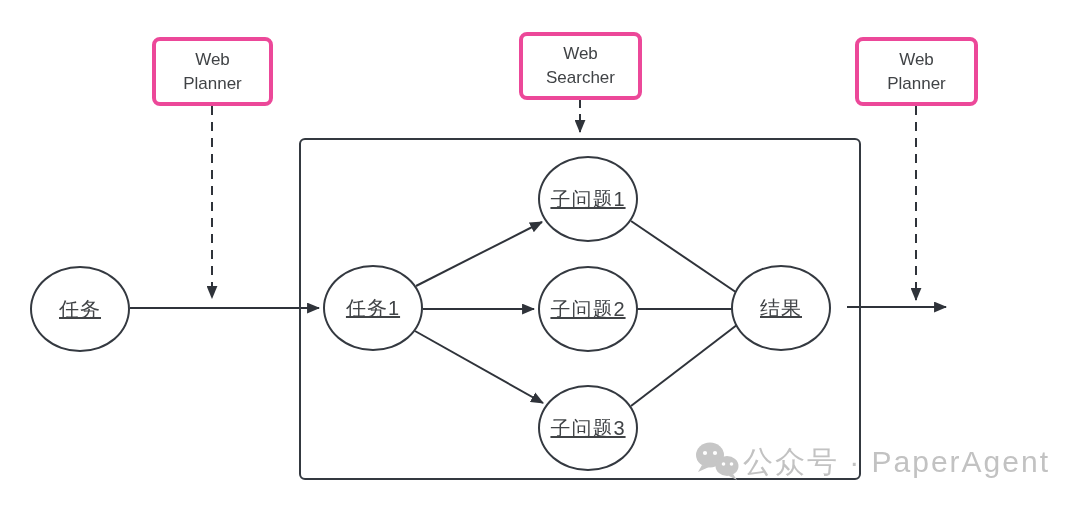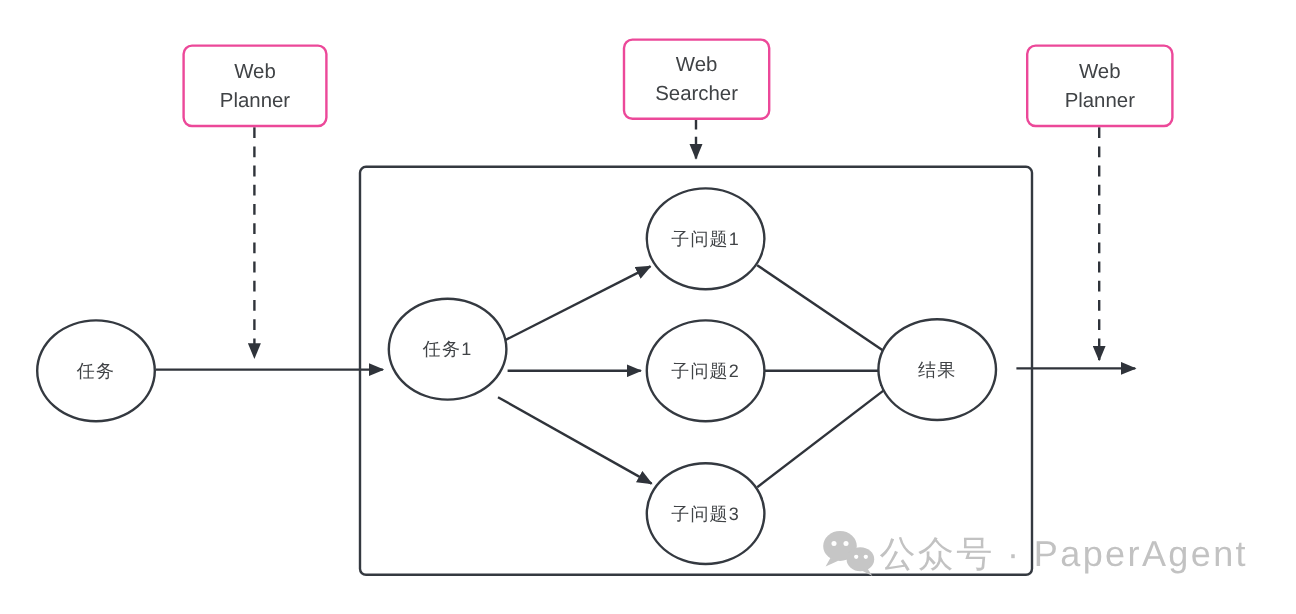--- a/index.html
+++ b/index.html
@@ -14,32 +14,32 @@
   .group-rect{
     position:absolute;left:299px;top:138px;width:562px;height:342px;
     border:2px solid #343940;border-radius:6px;box-sizing:border-box;
     background:transparent;
   }
   .node{
     position:absolute;box-sizing:border-box;
     border:2px solid #343940;border-radius:50%;
     background:#ffffff;
     display:flex;align-items:center;justify-content:center;
-    font-size:15px;color:#404346;letter-spacing:1px;
+    font-size:20px;color:#404346;letter-spacing:1px;text-decoration:underline;
   }
   .wbox{
     position:absolute;box-sizing:border-box;
-    border:2px solid #ec4899;border-radius:8px;
+    border:4px solid #ec4899;border-radius:8px;
     background:#ffffff;
     display:flex;align-items:center;justify-content:center;
     text-align:center;white-space:pre-line;
     font-size:17px;line-height:1.4;color:#404346;
   }
   .watermark{
-    position:absolute;right:40px;top:441px;
+    position:absolute;right:30px;top:441px;
     display:flex;align-items:center;gap:0;
     color:#c2c2c2;font-size:30px;letter-spacing:2px;
     user-select:none;
   }
 </style>
 </head>
 <body>
 
 <div class="canvas">
 
@@ -62,21 +62,21 @@
 
       <line x1="212" y1="106" x2="212" y2="298" stroke-dasharray="9 7" marker-end="url(#arrow)"></line>
       <line x1="580" y1="100" x2="580" y2="132" stroke-dasharray="8 6" marker-end="url(#arrow)"></line>
       <line x1="916" y1="106" x2="916" y2="300" stroke-dasharray="9 7" marker-end="url(#arrow)"></line>
     </g>
   </svg>
 
   <div class="group-rect"></div>
 
   <div class="node" style="left:30px;  top:266px; width:100px; height:86px;text-align:right;">任务</div>
-  <div class="node" style="left:323px; top:248px; width:100px; height:86px;">任务1</div>
+  <div class="node" style="left:323px; top:265px; width:100px; height:86px;">任务1</div>
   <div class="node" style="left:538px; top:156px; width:100px; height:86px;">子问题1</div>
   <div class="node" style="left:538px; top:266px; width:100px; height:86px;">子问题2</div>
   <div class="node" style="left:538px; top:385px; width:100px; height:86px;text-align:center;">子问题3</div>
   <div class="node" style="left:731px; top:265px; width:100px; height:86px;">结果</div>
 
   <div class="wbox" style="left:152px; top:37px; width:121px; height:69px;">Web
 Planner</div>
   <div class="wbox" style="left:519px; top:32px; width:123px; height:68px;">Web
 Searcher</div>
   <div class="wbox" style="left:855px; top:37px; width:123px; height:69px;">Web

